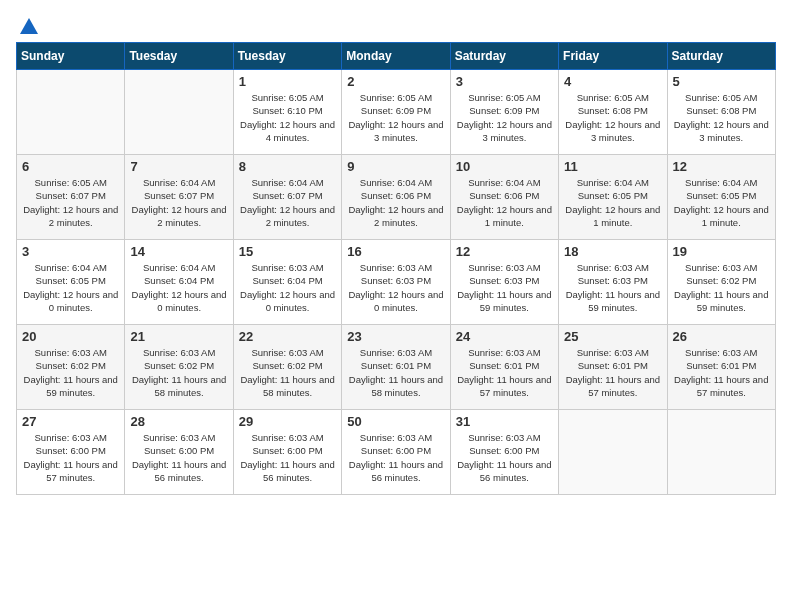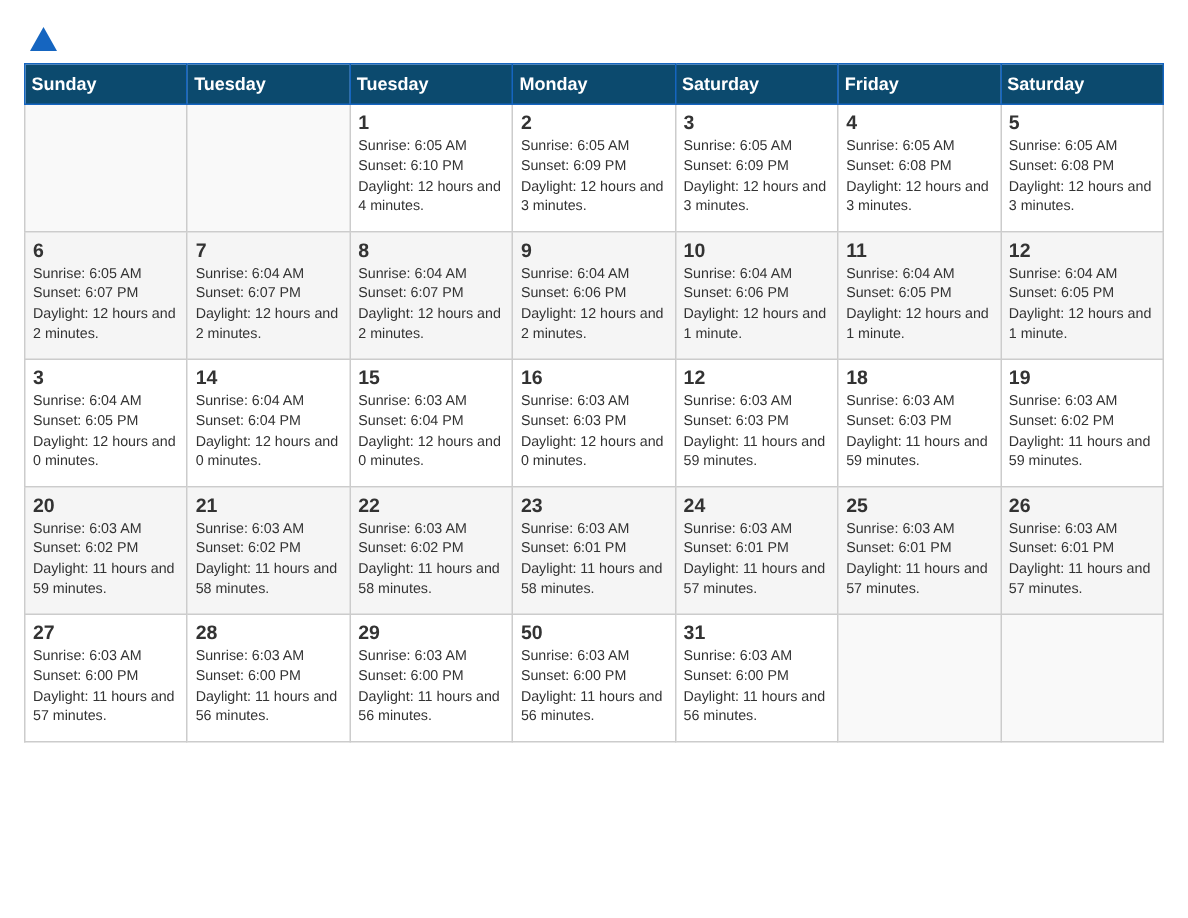--- a/index.html
+++ b/index.html
@@ -59,20 +59,21 @@
       font-size: 13px;
       font-weight: bold;
       color: #333;
       display: block;
       margin-bottom: 2px;
     }
     .day-info {
       font-size: 9.5px;
       color: #333;
       line-height: 1.4;
+      text-align: center;
     }
     .empty {
       background: #f9f9f9;
     }
     .row-alt {
       background: #f5f5f5;
     }
   </style>
 </head>
 <body>

